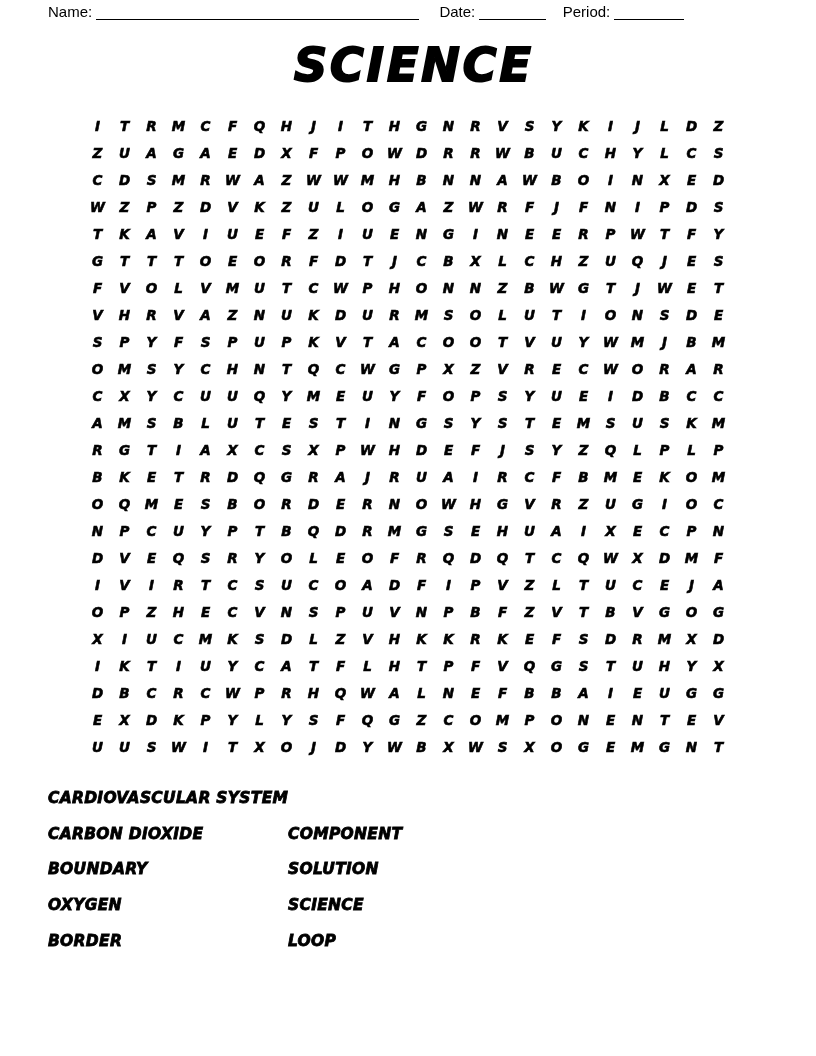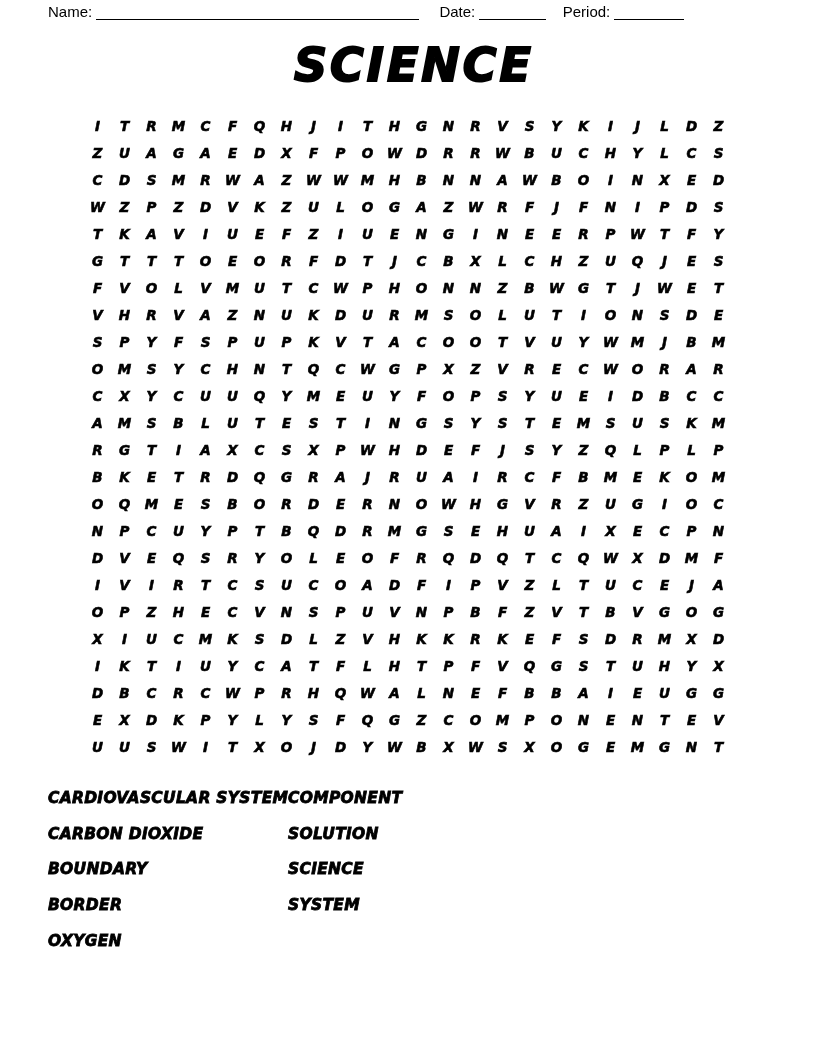--- a/index.html
+++ b/index.html
@@ -63,21 +63,21 @@
     -webkit-text-stroke: 0.6px #000;
   }
 
   
   .words {
     position: absolute;
     top: 780px; left: 48px; right: 40px;
     display: grid;
     grid-template-columns: 240px 240px auto;
   }
-  .word-col { display: flex; flex-direction: column; }
+  .word-col { display: flex; flex-direction: column; justify-content: flex-end; }
   .word {
     height: 35.8px;
     display: flex;
     align-items: center;
     font-family: "DejaVu Sans", sans-serif;
     font-weight: bold;
     font-style: italic;
     font-size: 15.5px;
     letter-spacing: 0.3px;
     white-space: nowrap;
@@ -679,24 +679,24 @@
       <div class="cell">G</div>
       <div class="cell">N</div>
       <div class="cell">T</div>
     </div>
 
   <div class="words">
     <div class="word-col">
         <div class="word">CARDIOVASCULAR SYSTEM</div>
         <div class="word">CARBON DIOXIDE</div>
         <div class="word">BOUNDARY</div>
+        <div class="word">OXYGEN</div>
         <div class="word">BORDER</div>
-        <div class="word">OXYGEN</div>
       </div>
     <div class="word-col">
         <div class="word">COMPONENT</div>
         <div class="word">SOLUTION</div>
         <div class="word">SCIENCE</div>
-        <div class="word">SYSTEM</div>
+        <div class="word">LOOP</div>
       </div>
   </div>
 
 </div>
 
 </body></html>

